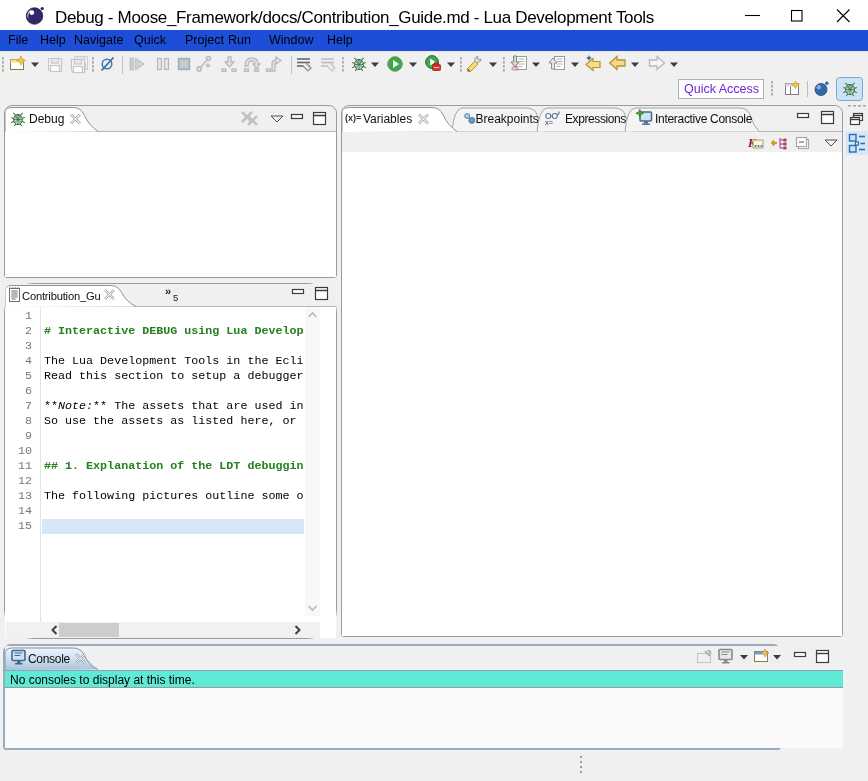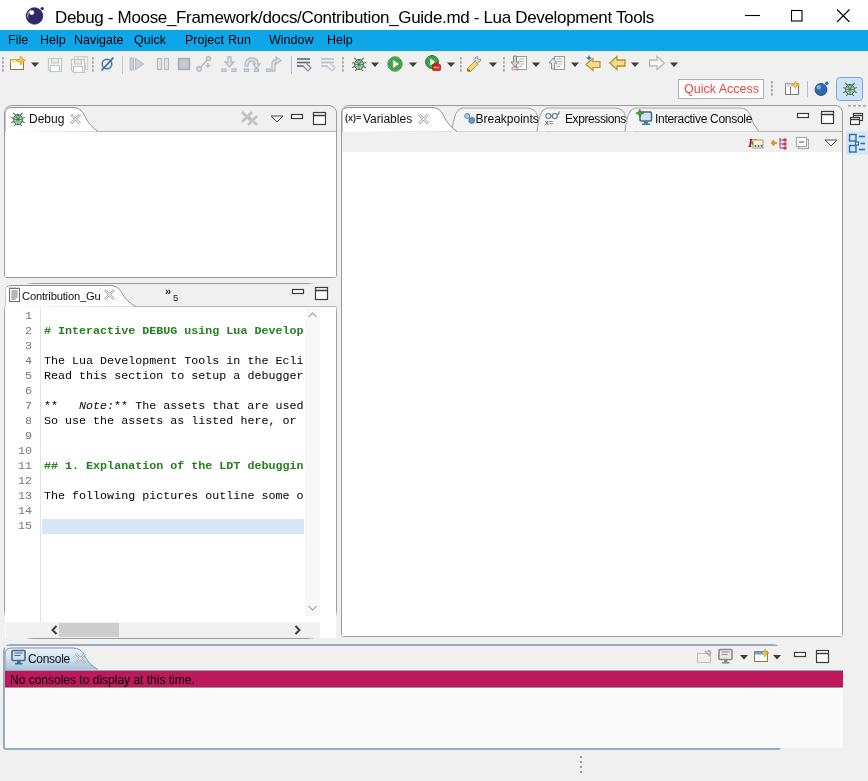--- a/index.html
+++ b/index.html
@@ -4,31 +4,31 @@
 <style>
 *{margin:0;padding:0;box-sizing:border-box;}
 html,body{width:868px;height:781px;}
 body{position:relative;font-family:"Liberation Sans",sans-serif;background:#f0f0f0;overflow:hidden;}
 .abs{position:absolute;}
 svg{display:block;}
 
 #titlebar{left:0;top:0;width:868px;height:30px;background:#ffffff;}
 #titletext{left:55px;top:8px;font-size:17px;letter-spacing:-0.33px;color:#000;white-space:nowrap;}
 
-#menubar{left:0;top:30px;width:868px;height:22px;background:#0ea5e9;border-bottom:1px solid #e6e6e6;font-size:12.5px;color:#000;}
+#menubar{left:0;top:30px;width:868px;height:22px;background:#1d4ed8;border-bottom:1px solid #e6e6e6;font-size:12.5px;color:#000;}
 #menubar span{position:absolute;top:3px;white-space:nowrap;}
 
 #toolbar{left:0;top:52px;width:868px;height:52px;background:#f0f0f0;}
 
 .panel{position:absolute;border:1px solid #9b9b9b;border-radius:8px 8px 3px 3px;background:#f0f0f0;}
 .content{position:absolute;background:#fff;}
 
 #edlines{font-family:"Liberation Mono",monospace;font-size:11.7px;line-height:15px;white-space:pre;color:#000;}
 .gr{color:#26801f;font-weight:bold;}
-.it{font-style:italic;margin-left:21px;}
+.it{font-style:italic;}
 </style>
 </head>
 <body>
 <svg width="0" height="0" style="position:absolute">
   <defs>
     <g id="bug16">
       <path d="M3.3,1.8 L6,4.6 M12.7,1.8 L10,4.6 M1.2,6.4 L4,7.5 M14.8,6.4 L12,7.5 M1.2,11.8 L4.2,10.2 M14.8,11.8 L11.8,10.2 M4.2,15 L6.2,12.4 M11.8,15 L9.8,12.4" stroke="#3d7a47" stroke-width="1.05" fill="none"></path>
       <ellipse cx="8" cy="8.5" rx="4.4" ry="5.1" fill="#bcdac1" stroke="#2f6539" stroke-width="0.9"></ellipse>
       <path d="M8,3.4 L8,13.6 M3.6,8.5 L12.4,8.5 M4.8,5.3 L11.2,11.7 M11.2,5.3 L4.8,11.7" stroke="#2f6539" stroke-width="0.7"></path>
       <ellipse cx="8" cy="5.8" rx="2" ry="1.3" fill="#9cc4a4" stroke="#2f6539" stroke-width="0.6"></ellipse>
@@ -223,21 +223,21 @@
     <path d="M8,0.5 L8,4 L16,4 L16,10 L8,10 L8,13.5 L0.8,7 Z" fill="#f5dc8c" stroke="#b8922a" stroke-width="1.3"></path>
   </g>
   <use href="#dd" x="631" y="0"></use>
 
   <g transform="translate(649,4)">
     <path d="M8,0.5 L8,4 L0.5,4 L0.5,10 L8,10 L8,13.5 L15.5,7 Z" fill="#f6f6f6" stroke="#b9b9b9" stroke-width="1.3"></path>
   </g>
   <use href="#dd" x="670" y="0"></use>
 </svg>
 
-<div class="abs" style="left:678px;top:79px;width:86px;height:20px;background:#fff;border:1px solid #b0b0b0;font-size:12.5px;color:#ef4444;padding:2px 0 0 5px;">Quick Access</div>
+<div class="abs" style="left:678px;top:79px;width:86px;height:20px;background:#fff;border:1px solid #b0b0b0;font-size:12.5px;color:#6d28d9;padding:2px 0 0 5px;">Quick Access</div>
 <svg class="abs" id="persprow" style="left:765px;top:76px" width="103" height="28" viewBox="0 0 103 28">
   <g fill="#ababab">
     <rect x="6" y="5" width="1.8" height="2.6"></rect>
       <rect x="6" y="9" width="1.8" height="2.6"></rect>
       <rect x="6" y="13" width="1.8" height="2.6"></rect>
       <rect x="6" y="17" width="1.8" height="2.6"></rect>
   </g>
 
   <g transform="translate(20,5)">
     <rect x="0.5" y="2.5" width="13" height="11" fill="#ffffff" stroke="#7a7a7a" stroke-width="1"></rect>
@@ -453,21 +453,21 @@
       <rect x="0.5" y="2.5" width="13" height="10" fill="#fff" stroke="#8a7a4a" stroke-width="1"></rect>
       <rect x="0.5" y="2.5" width="13" height="3" fill="#6f9fd0"></rect>
       <path d="M11,0 L12.2,2.8 L15,4 L12.2,5.2 L11,8 L9.8,5.2 L7,4 L9.8,2.8 Z" fill="#f0c850" stroke="#b89020" stroke-width="0.6"></path>
     </g>
     <path d="M768,9 L776,9 L772,13.5 Z" fill="#3c3c3c"></path>
     <rect x="789.5" y="6.5" width="11" height="4" fill="#fdfdfd" stroke="#3c3c3c" stroke-width="1.2"></rect>
     <rect x="811.5" y="4.5" width="12" height="12" fill="#fdfdfd" stroke="#3c3c3c" stroke-width="1.2"></rect>
     <line x1="811.5" y1="7.5" x2="823.5" y2="7.5" stroke="#3c3c3c" stroke-width="1.4"></line>
   </svg>
   <div class="abs" style="left:0;top:24px;width:838px;height:78px;background:#fafafa;border-top:1px solid #8fa3ba;">
-    <div class="abs" style="left:0;top:0;width:838px;height:17px;background:#be185d;border-bottom:1px solid #9a9a9a;font-size:12px;color:#000;padding:2px 0 0 5px;">No consoles to display at this time.</div>
+    <div class="abs" style="left:0;top:0;width:838px;height:17px;background:#5eead4;border-bottom:1px solid #9a9a9a;font-size:12px;color:#000;padding:2px 0 0 5px;">No consoles to display at this time.</div>
   </div>
 </div>
 
 <div class="abs" id="rightstrip" style="left:845px;top:104px;width:23px;height:677px;">
   <svg class="abs" style="left:1px;top:0" width="22" height="60" viewBox="0 0 22 60">
     <g fill="#a9a9a9">
       <rect x="2" y="1" width="3" height="1.6"></rect>
         <rect x="7" y="1" width="3" height="1.6"></rect>
       <rect x="12" y="1" width="3" height="1.6"></rect>
         <rect x="17" y="1" width="3" height="1.6"></rect>

